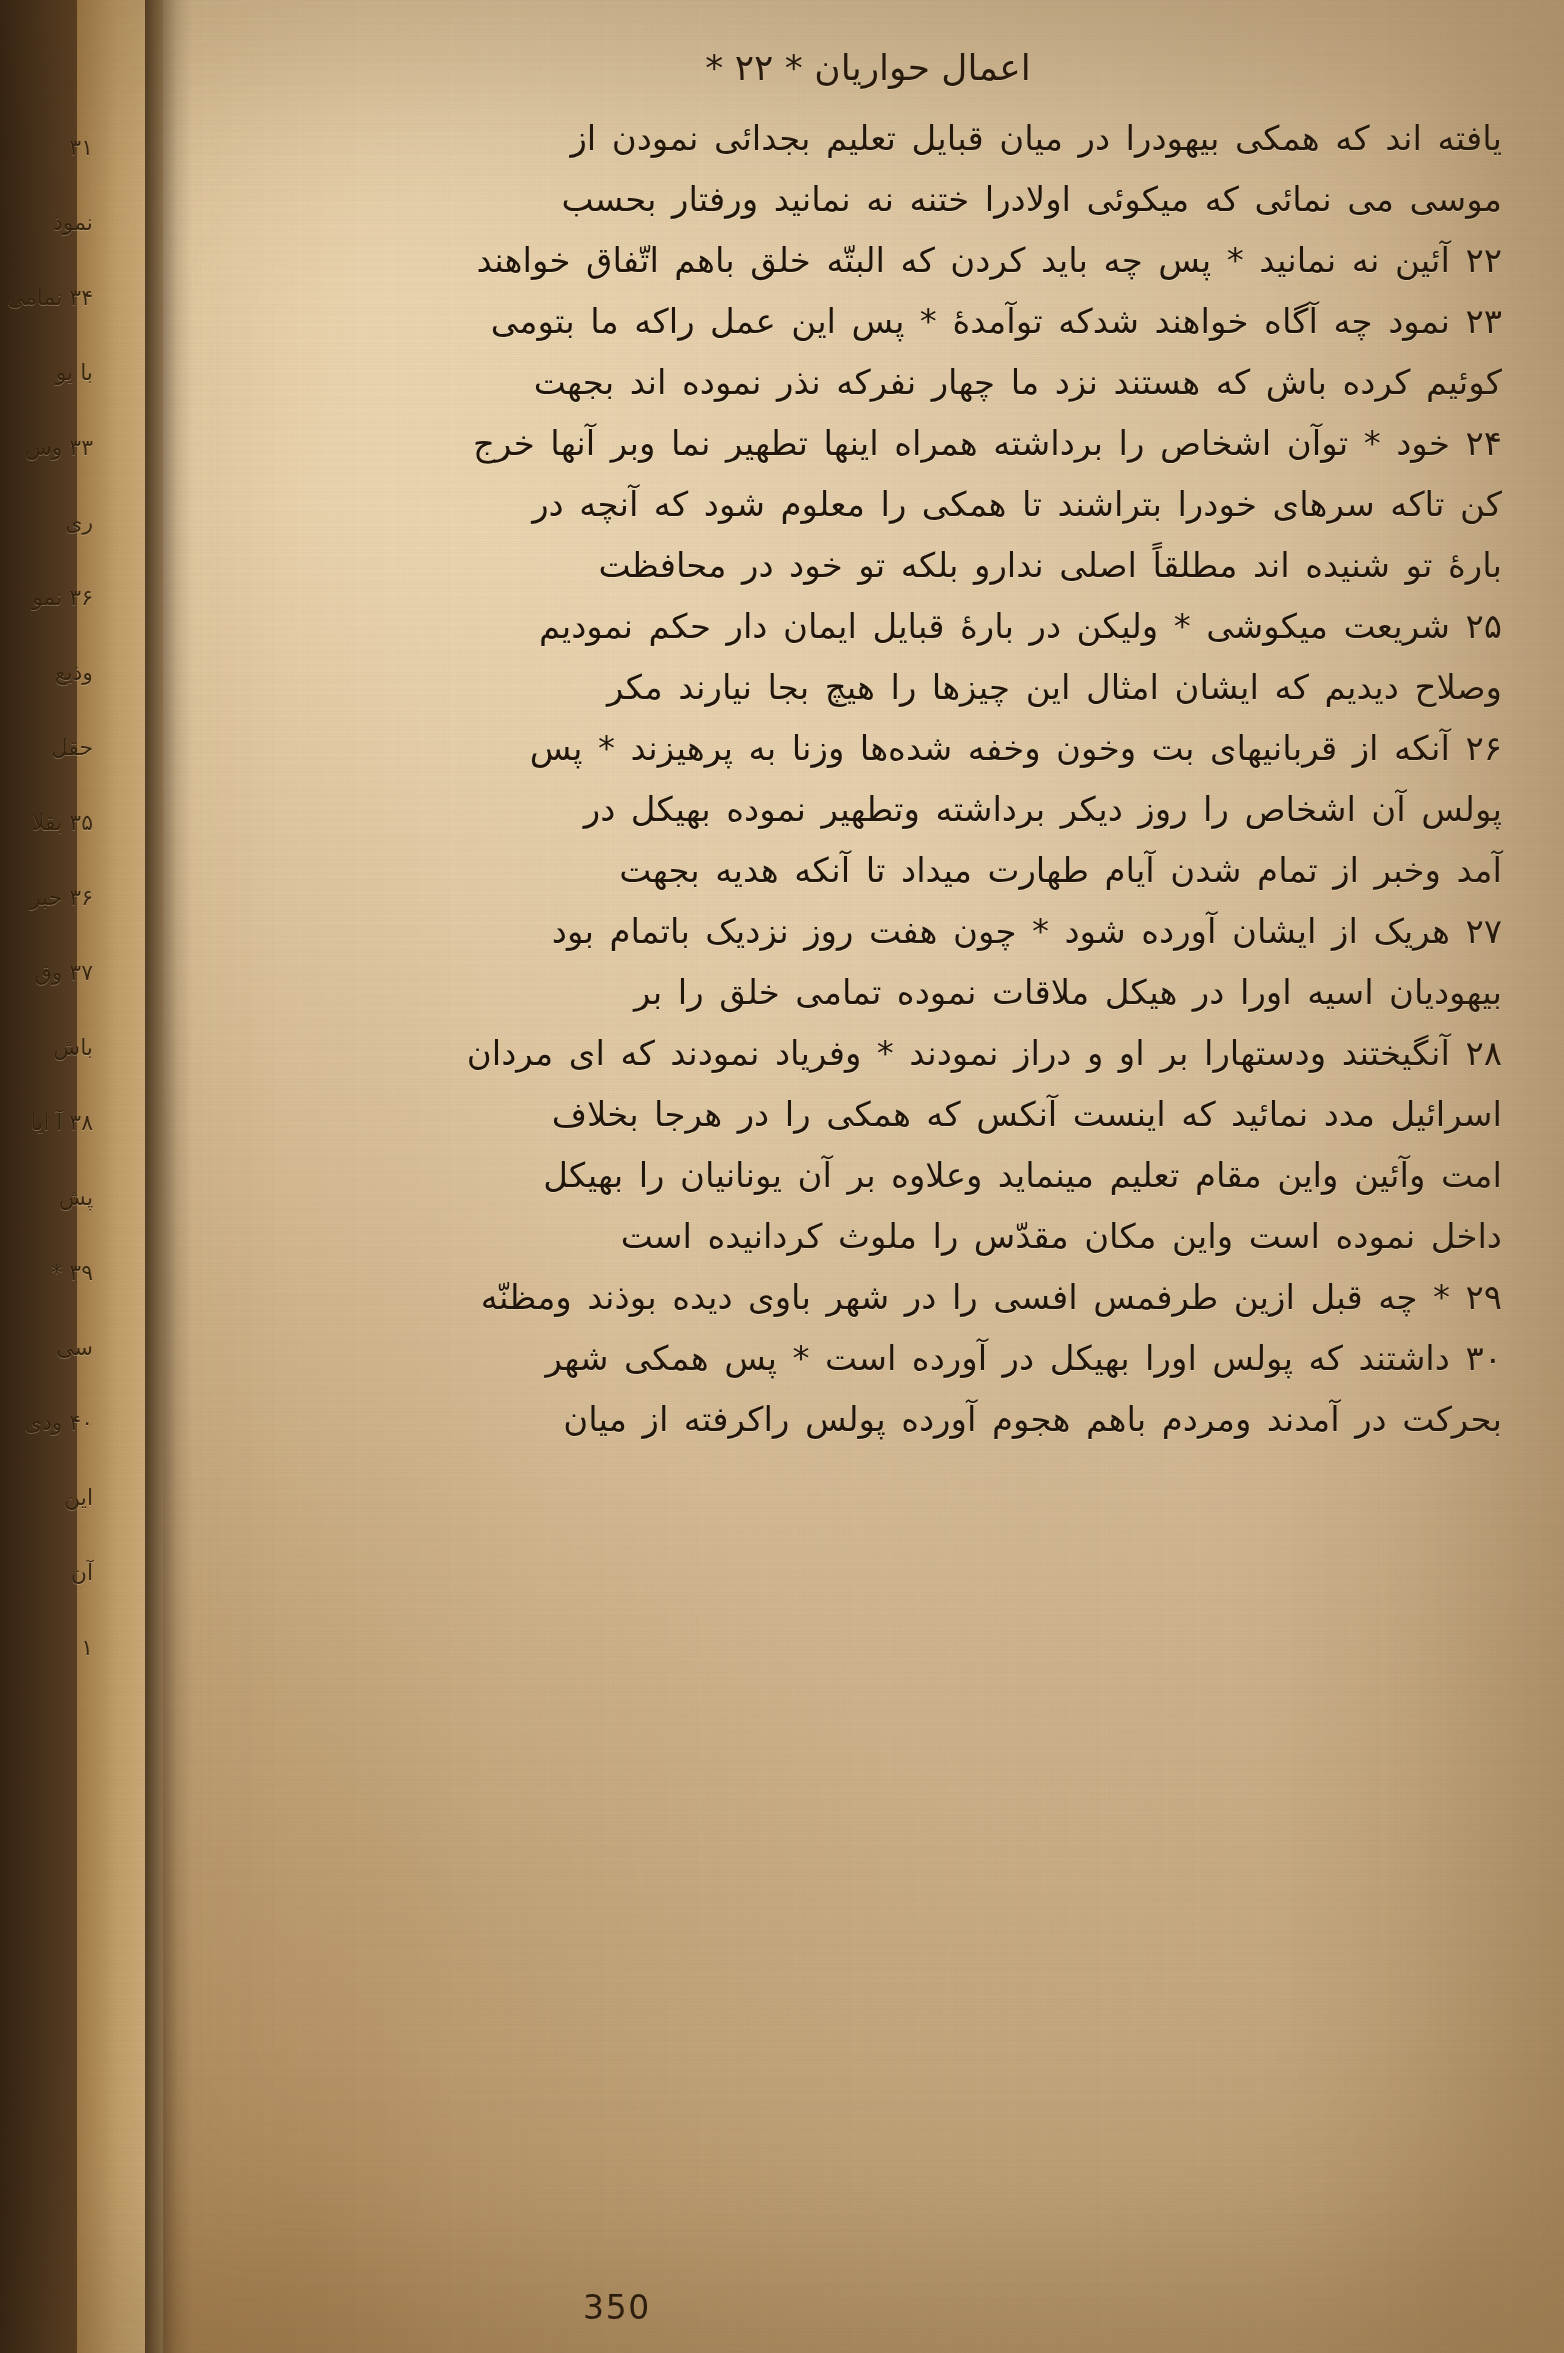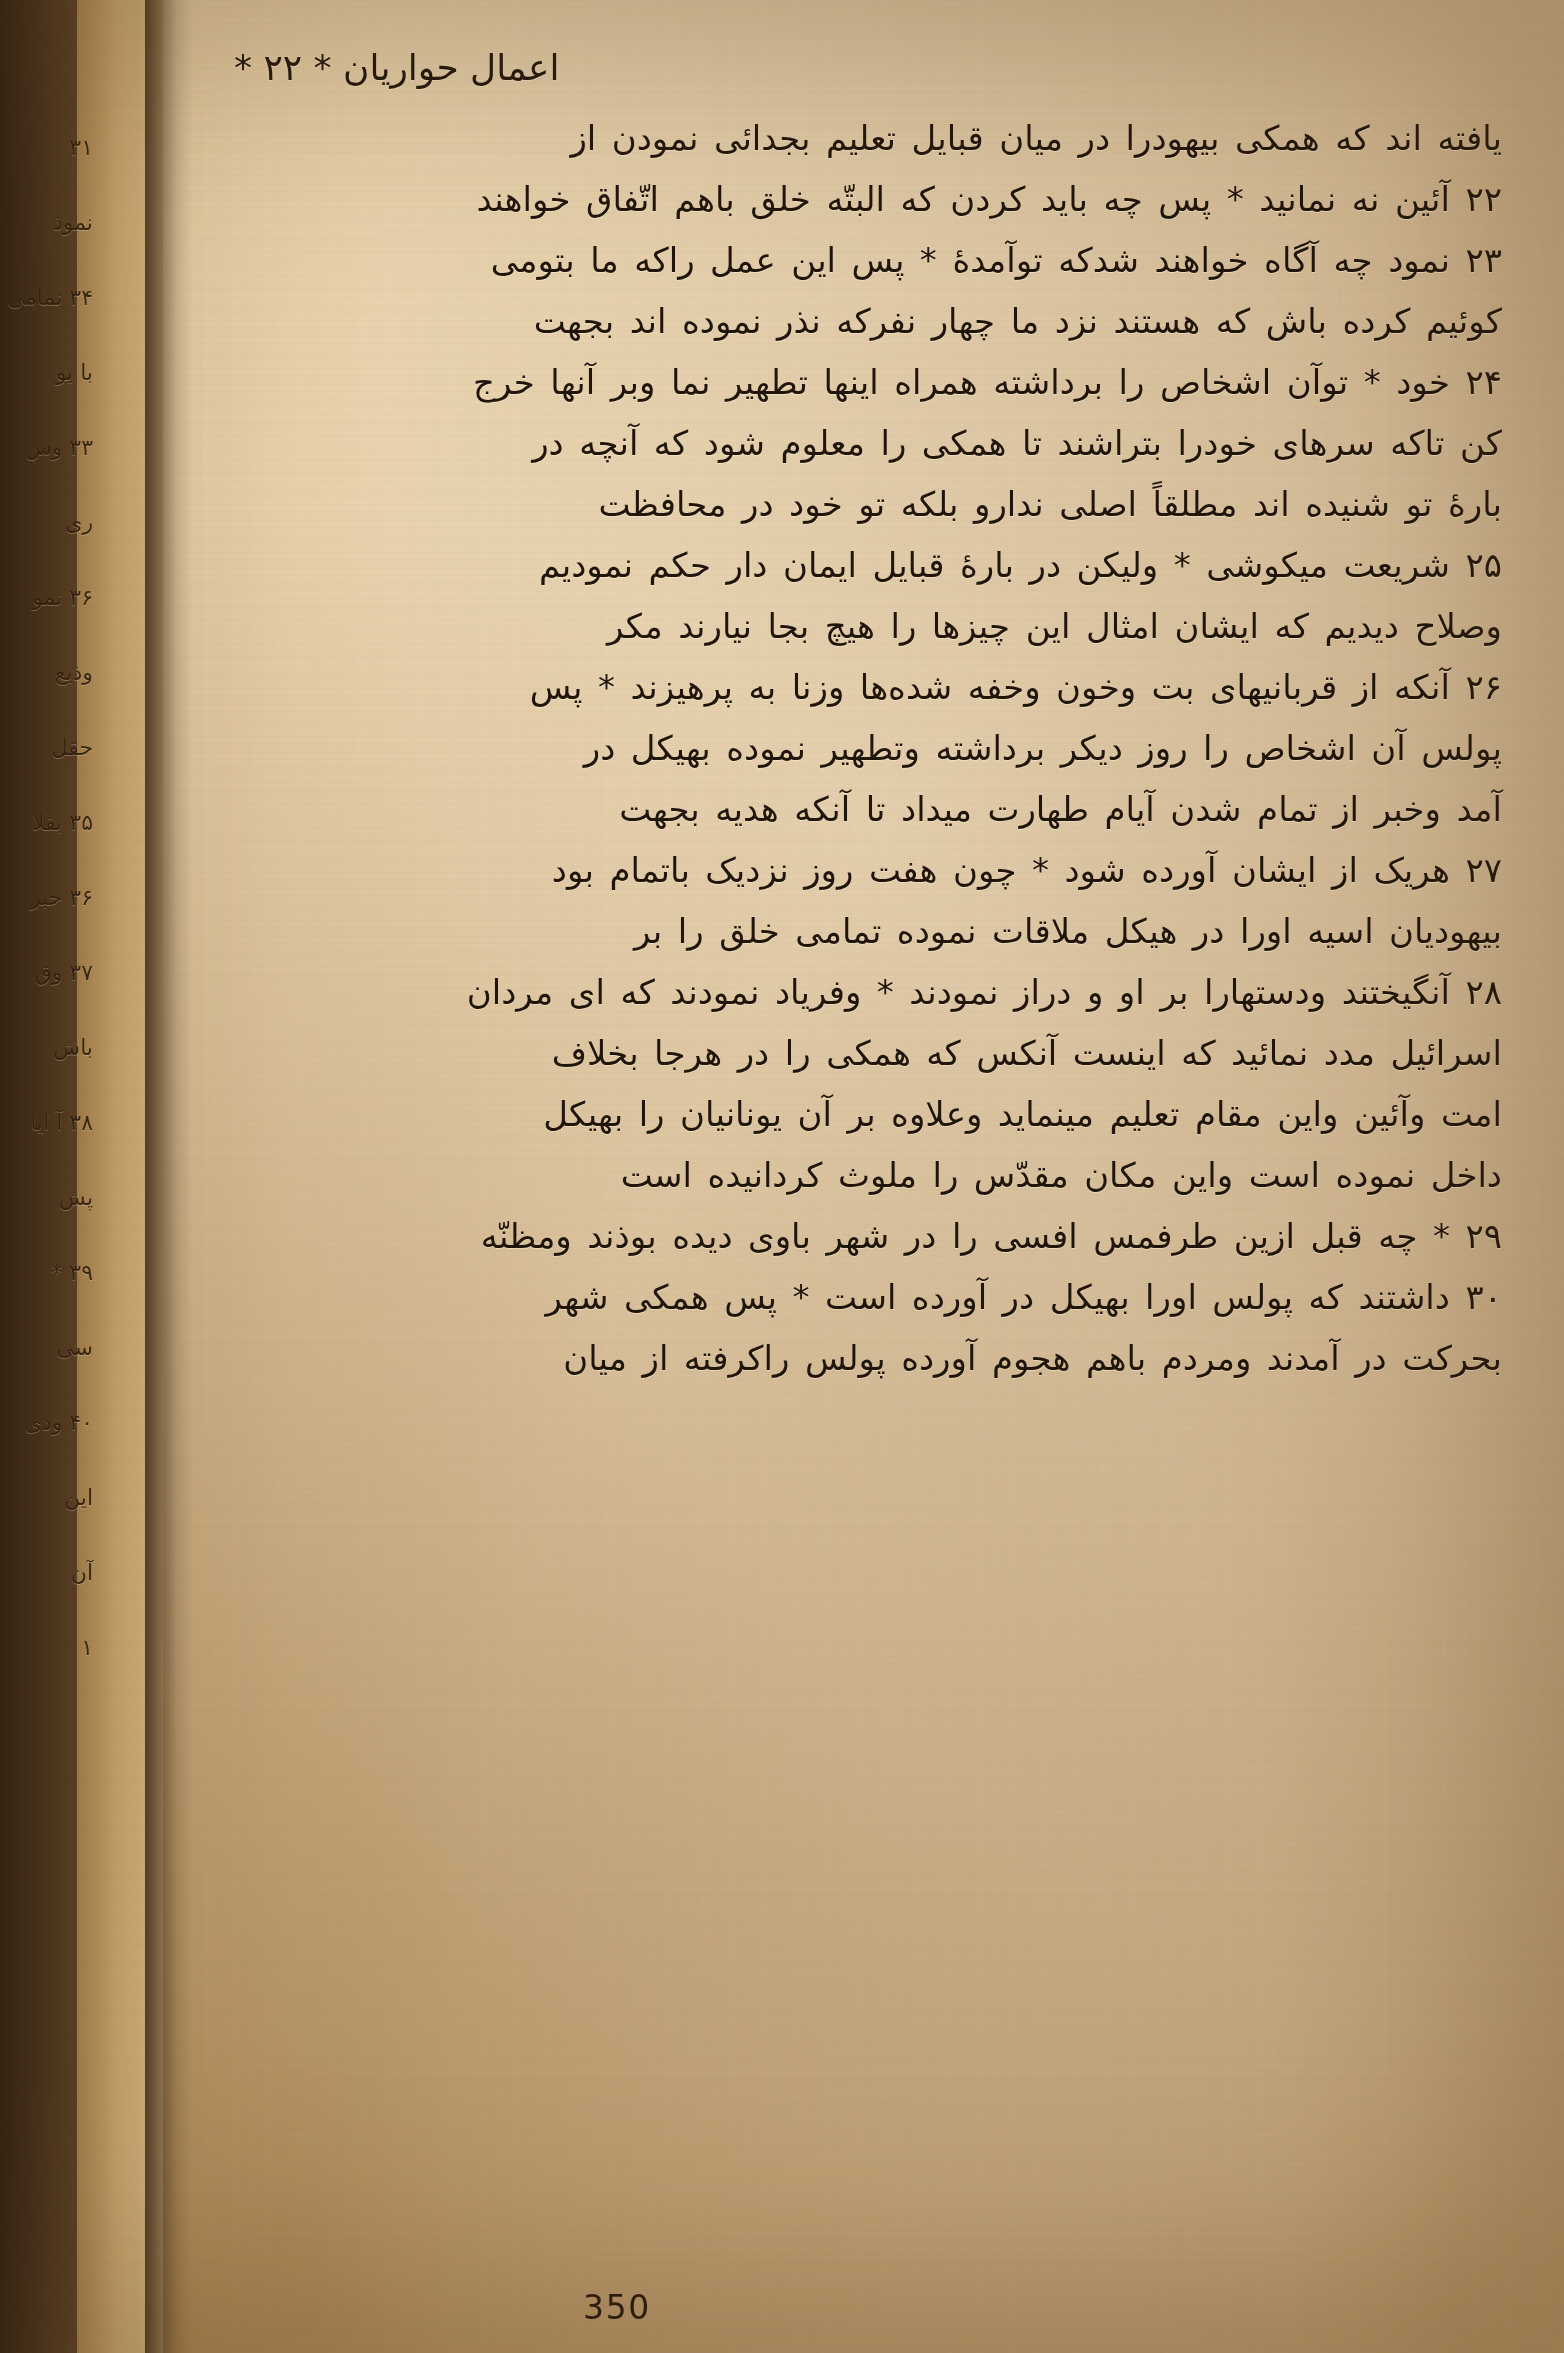--- a/index.html
+++ b/index.html
@@ -74,21 +74,21 @@
 
   
   .content {
     position: absolute;
     left: 235px;
     top: 47px;
     width: 1268px;
     color: #20150b;
   }
   .header-line {
-    text-align: left;
+    text-align: center;
     font-size: 36px;
     letter-spacing: 0.8px;
     margin-bottom: 20.3px;
     white-space: nowrap;
     direction: rtl;
     text-shadow: 0 0.8px 0 rgba(255,240,210,.5);
   }
   .body-text {
     font-size: 34px;
     line-height: 61px;
@@ -172,20 +172,21 @@
 
   <div class="paper-main"></div>
   <div class="gutter-shadow"></div>
 
   <div class="content">
 
     <div class="header-line">اعمال حواریان * ۲۲ *</div>
 
     <div class="body-text">
       <span class="line">یافته اند که همکی بیهودرا در میان قبایل تعلیم بجدائی نمودن از</span>
+      <span class="line">موسی می نمائی که میکوئی اولادرا ختنه نه نمانید ورفتار بحسب</span>
       <span class="line">۲۲ آئین نه نمانید * پس چه باید کردن که البتّه خلق باهم اتّفاق خواهند</span>
       <span class="line">۲۳ نمود چه آگاه خواهند شدکه توآمدهٔ * پس این عمل راکه ما بتومی</span>
       <span class="line">کوئیم کرده باش که هستند نزد ما چهار نفرکه نذر نموده اند بجهت</span>
       <span class="line">۲۴ خود * توآن اشخاص را برداشته همراه اینها تطهیر نما وبر آنها خرج</span>
       <span class="line">کن تاکه سرهای خودرا بتراشند تا همکی را معلوم شود که آنچه در</span>
       <span class="line">بارهٔ تو شنیده اند مطلقاً اصلی ندارو بلکه تو خود در محافظت</span>
       <span class="line">۲۵ شریعت میکوشی * ولیکن در بارهٔ قبایل ایمان دار حکم نمودیم</span>
       <span class="line">وصلاح دیدیم که ایشان امثال این چیزها را هیچ بجا نیارند مکر</span>
       <span class="line">۲۶ آنکه از قربانیهای بت وخون وخفه شده‌ها وزنا به پرهیزند * پس</span>
       <span class="line">پولس آن اشخاص را روز دیکر برداشته وتطهیر نموده بهیکل در</span>

